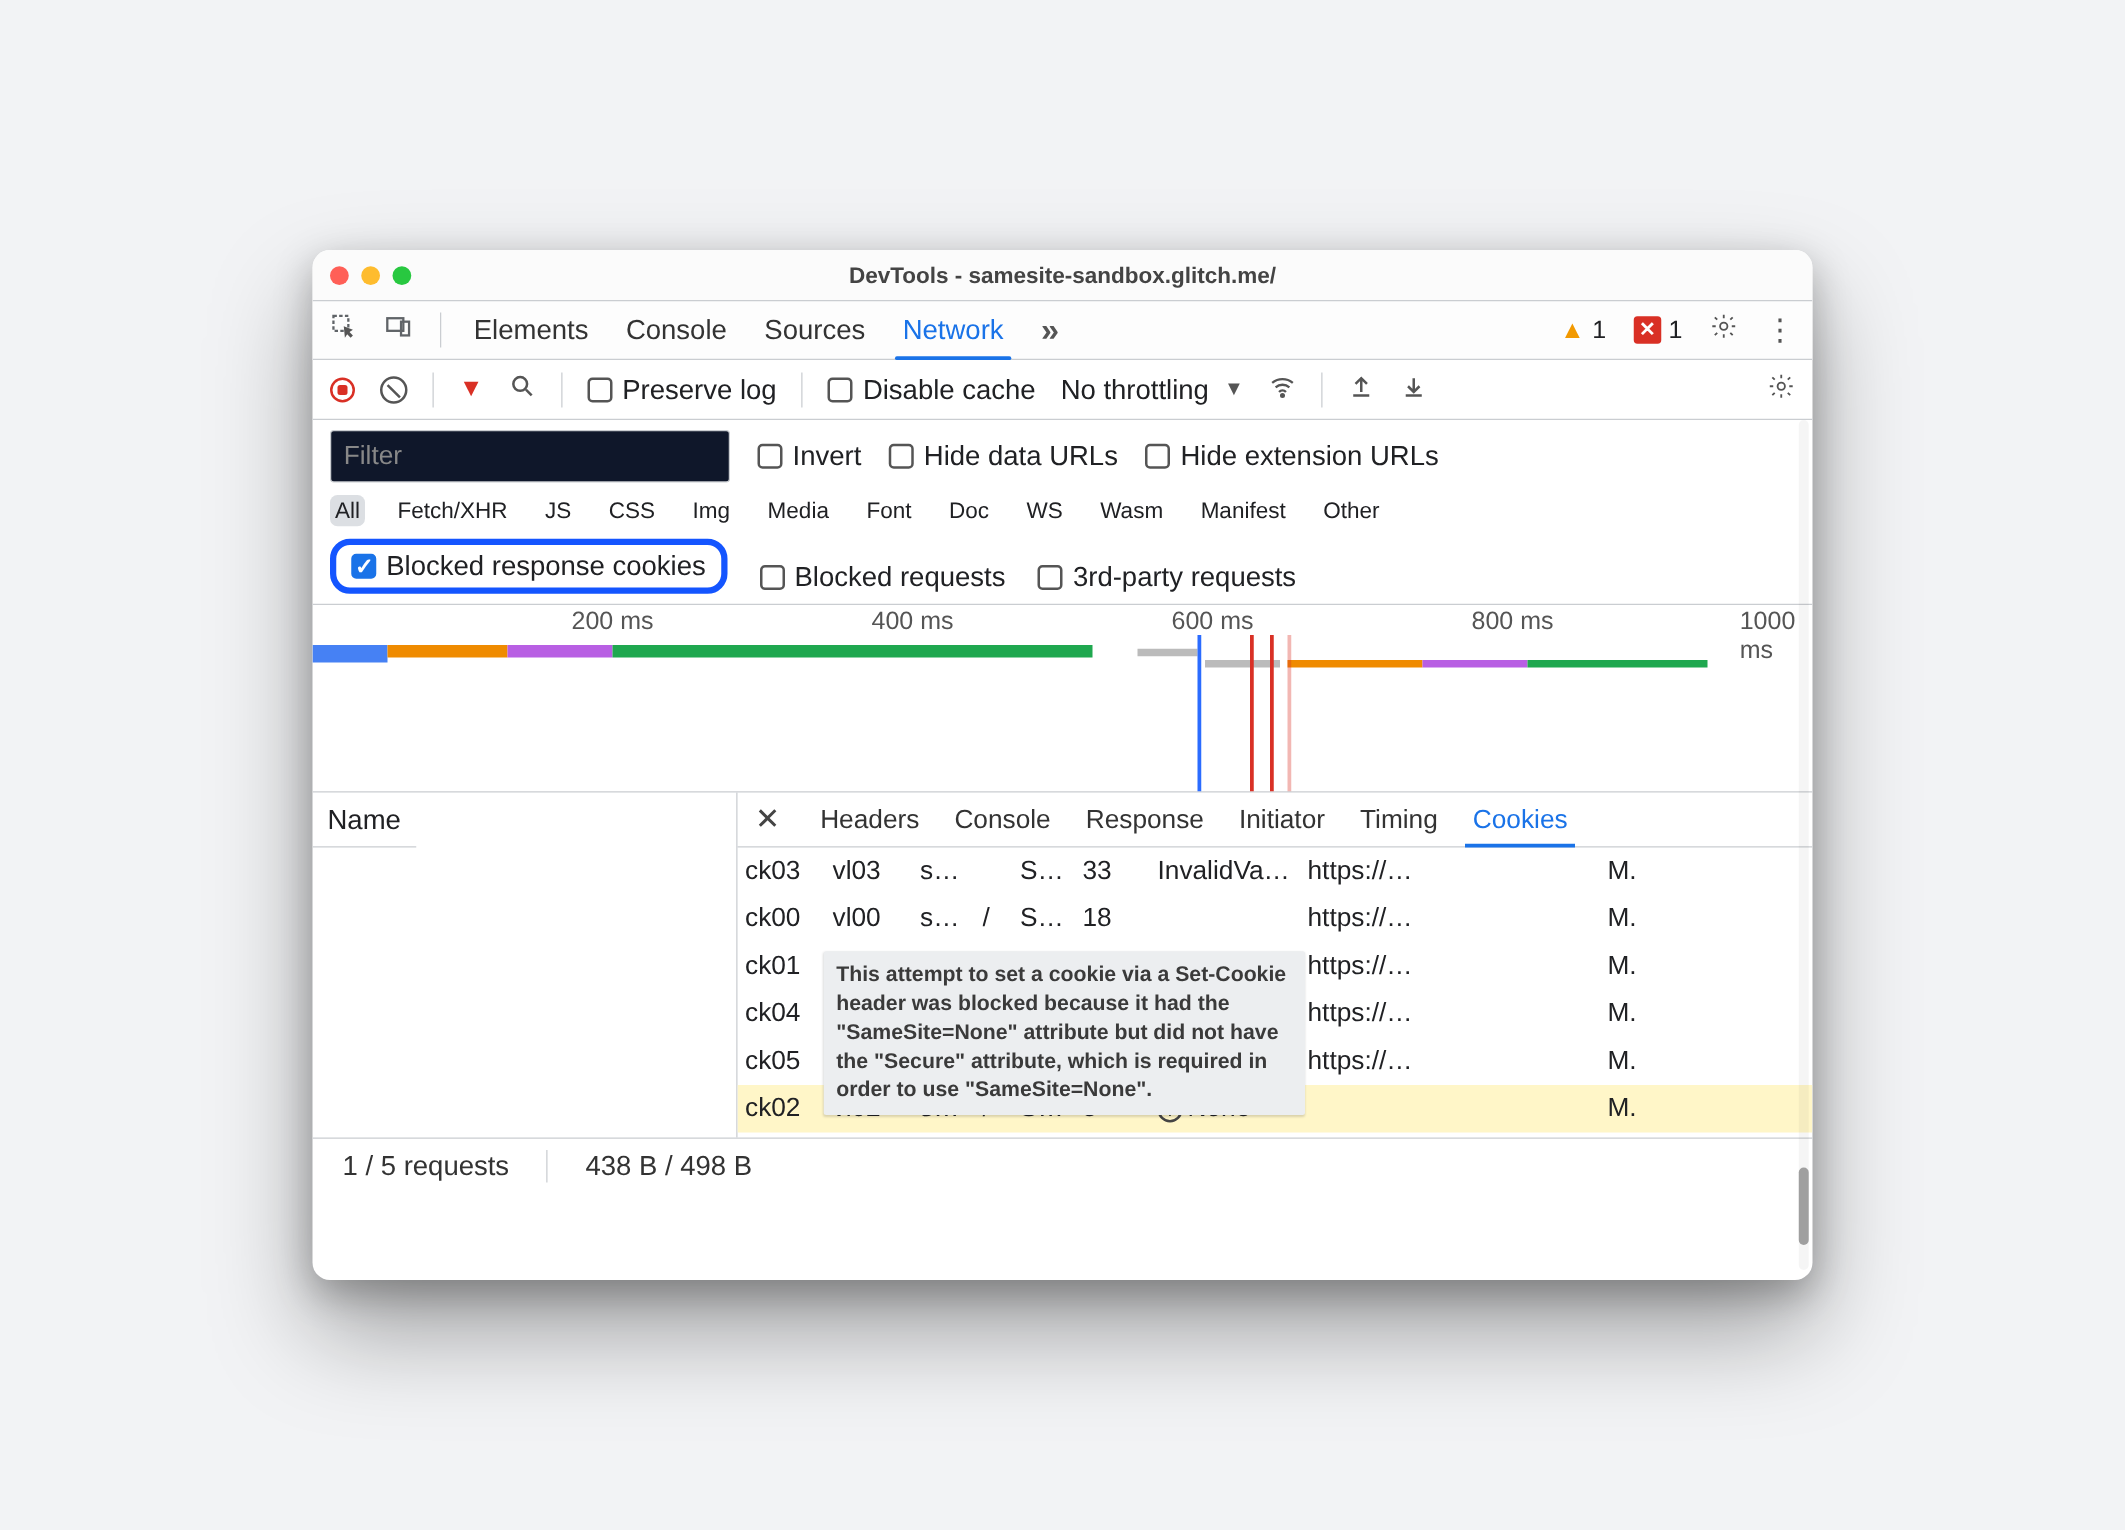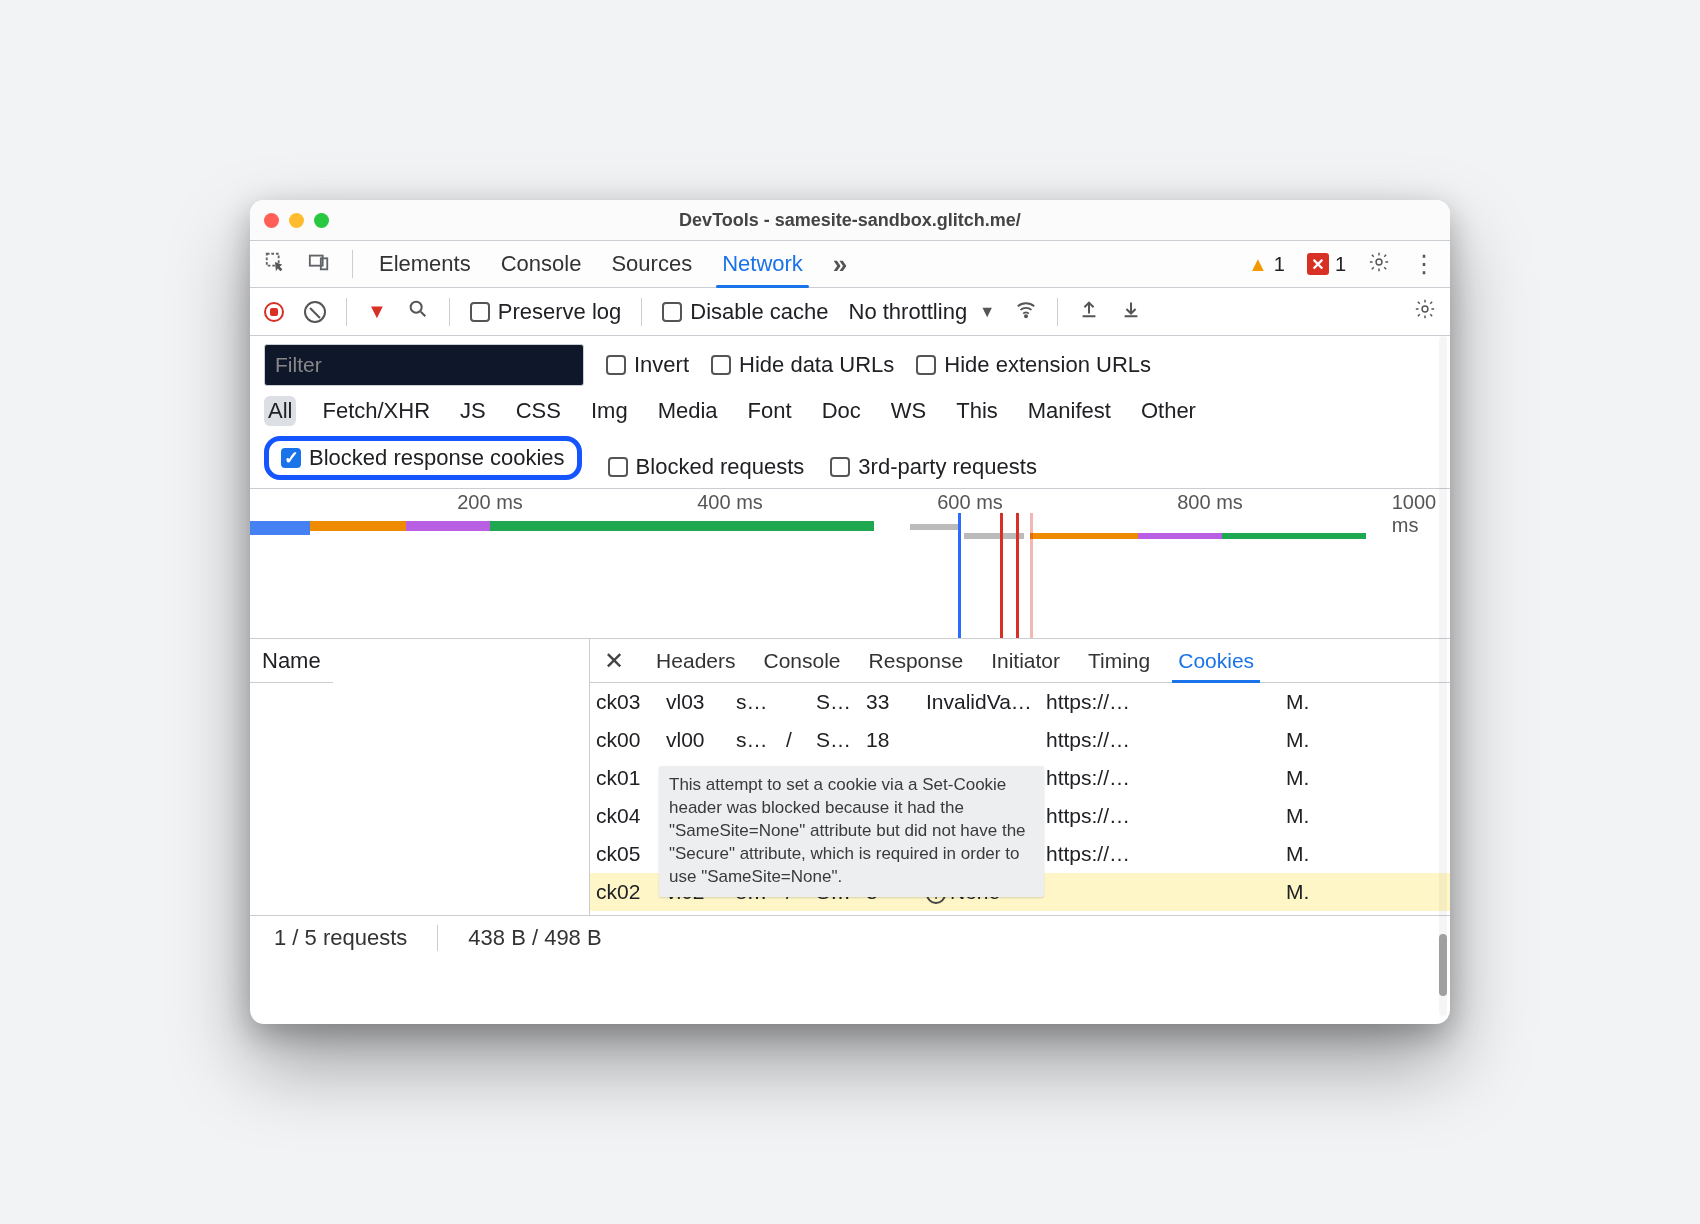--- a/index.html
+++ b/index.html
@@ -59,21 +59,21 @@
   .chk{width:20px;height:20px;border:2px solid #555;border-radius:4px;display:inline-block;margin-right:8px;position:relative;flex-shrink:0}
   .chk.on{background:var(--blue);border-color:var(--blue)}
   .chk.on::after{content:"✓";color:#fff;position:absolute;left:1px;top:-3px;font-size:18px;font-weight:700}
   .lbl{display:flex;align-items:center;font-size:22px;white-space:nowrap}
   .select{display:flex;align-items:center;gap:12px;font-size:22px}
   .caret{font-size:16px;color:#555}
   
   .filter-row{display:flex;align-items:center;gap:22px;padding:8px 14px;flex-wrap:wrap;border-bottom:0}
   .filter-input{flex:0 0 320px;height:42px;border:1px solid var(--border);border-radius:3px;font-size:21px;padding:0 10px;color:#888;background:#0f172a;display:flex;align-items:center}
   
-  .type-row{display:flex;align-items:flex-end;gap:22px;padding:2px 14px;font-size:22px}
+  .type-row{display:flex;align-items:flex-end;gap:22px;padding:2px 14px;font-size:18px}
   .chip{padding:2px 4px;border-radius:6px}
   .chip.sel{background:#dcdfe3}
   
   .blocked-row{display:flex;align-items:flex-end;gap:26px;padding:8px 14px;font-size:24px;border-bottom:1px solid var(--border)}
   .outline{border:5px solid #1455ff;border-radius:16px;padding:4px 12px;display:flex;align-items:center}
   
   .overview{height:150px;border-bottom:1px solid var(--border);position:relative}
   .rulerticks{position:absolute;top:2px;left:0;right:0;font-size:20px;color:#555}
   .tick{position:absolute;transform:translateX(-50%)}
   .ov-bars{position:absolute;top:32px;left:0;right:0;height:22px}
@@ -97,20 +97,21 @@
   .crow{display:grid;grid-template-columns:70px 70px 50px 30px 50px 60px 120px 140px 100px 40px;height:38px;align-items:center;padding:0 6px}
   .crow>div{overflow:hidden;text-overflow:ellipsis;white-space:nowrap;padding-right:6px}
   .crow.hl{background:var(--highlight)}
   .info-ic{display:inline-flex;align-items:center;justify-content:center;width:20px;height:20px;border:2px solid #444;border-radius:50%;font-size:14px;font-style:normal;margin-right:4px}
   
   .tooltip{
     position:absolute; left:69px; top:83px; width:385px;
     background:var(--tooltipbg); color:#3a3a3a; font-size:17px; line-height:1.35;
     padding:8px 10px; border-radius:2px; z-index:5;
     box-shadow:0 1px 2px rgba(0,0,0,.15);
+    font-weight:bold;
   }
   
   .statusbar{height:44px;display:flex;align-items:center;gap:30px;padding:0 24px;font-size:22px;color:#333;border-top:0}
   .statusbar span+span{border-left:1px solid var(--border);padding-left:30px}
   .scrollbar{position:absolute;right:3px;top:136px;bottom:8px;width:8px;background:rgba(0,0,0,.04);border-radius:6px}
   .scrollthumb{position:absolute;right:3px;bottom:28px;width:8px;height:62px;background:rgba(0,0,0,.35);border-radius:6px}
   svg.ic{width:22px;height:22px}
 </style>
 </head>
 <body>
@@ -231,21 +232,21 @@
   <div class="type-row">
     <span class="chip sel">All</span>
     <span class="chip">Fetch/XHR</span>
     <span class="chip">JS</span>
     <span class="chip">CSS</span>
     <span class="chip">Img</span>
     <span class="chip">Media</span>
     <span class="chip">Font</span>
     <span class="chip">Doc</span>
     <span class="chip">WS</span>
-    <span class="chip">This</span>
+    <span class="chip">Wasm</span>
     <span class="chip">Manifest</span>
     <span class="chip">Other</span>
   </div>
 
   <div class="blocked-row">
     <span class="outline">
       <label class="lbl">
           <span class="chk on"></span>
           <span>Blocked response cookies</span>
         </label>

